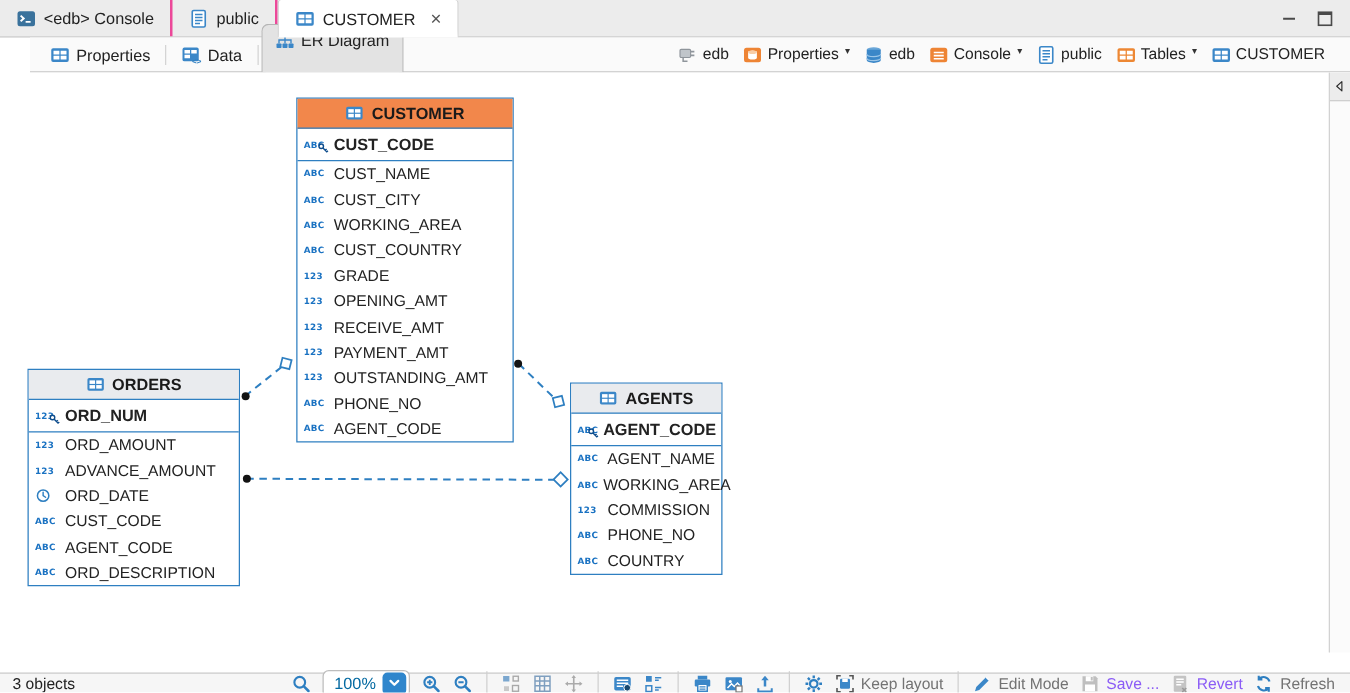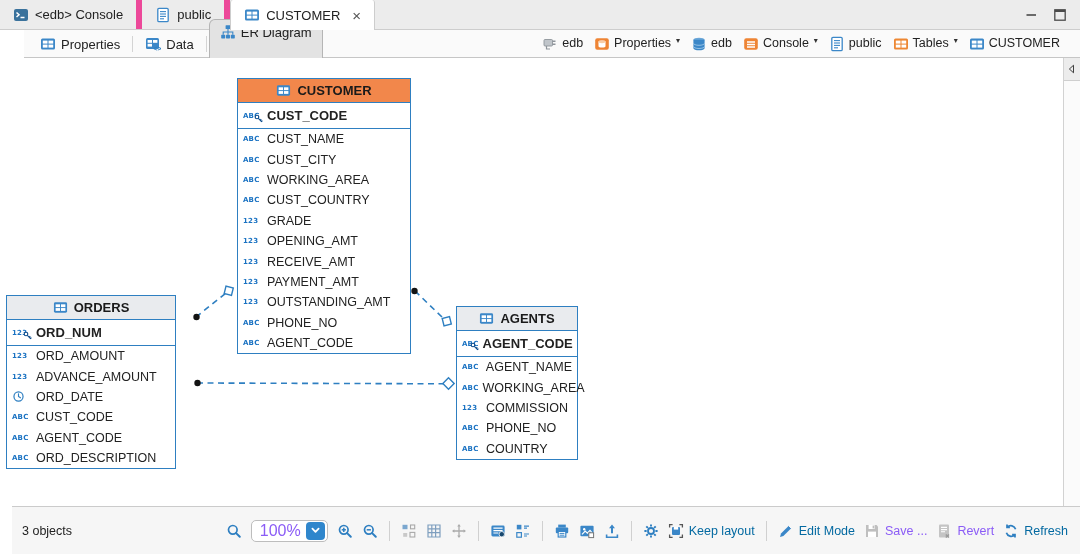--- a/index.html
+++ b/index.html
@@ -11,21 +11,21 @@
   .icon { display:inline-flex; width:16px; height:16px; flex:0 0 auto; }
   .icon svg { width:100%; height:100%; }
 
   
   .tabbar {
     height:30px; background:#ececec; border-bottom:1px solid #cdcdcd;
     display:flex; align-items:stretch; position:relative;
   }
   .etab {
     display:flex; align-items:center; gap:6px; padding:0 13px; font-size:13px;
-    border-right:6px solid #ec4899; cursor:default; position:relative;
+    border-right:2px solid #ec4899; cursor:default; position:relative;
   }
   .etab.active {
     background:#fff; border-left:1px solid #cdcdcd; border-right:1px solid #cdcdcd;
     margin-bottom:-1px; border-top-left-radius:3px; border-top-right-radius:3px; z-index:2;
   }
   .closex { margin-left:6px; font-size:15px; color:#555; line-height:1; cursor:pointer; }
   .wincontrols { position:absolute; right:12px; top:7px; display:flex; gap:12px; }
   .wbtn { width:16px; height:16px; display:inline-flex; cursor:pointer; }
 
   
@@ -85,40 +85,40 @@
     border-left:1px solid #d2d2d2; background:#fbfbfb;
   }
   .palette-btn {
     height:23px; border-bottom:1px solid #cfcfcf; background:#ececec;
     display:flex; align-items:center; justify-content:center; cursor:pointer;
   }
   .palette-btn .icon { width:12px; height:12px; }
 
   
   .statusbar {
-    position:absolute; left:12px; right:0; bottom:0; height:48px;
+    position:absolute; left:0; right:0; bottom:0; height:16px;
     background:#f6f6f6; border-top:1px solid #cbcbcb;
     display:flex; align-items:center; padding:0 10px; font-size:12.5px;
   }
   .sb-right { margin-left:auto; display:flex; align-items:center; gap:9px; padding-right:2px; }
   .sbtn { cursor:pointer; }
   .vsep { width:1px; height:20px; background:#d0d0d0; margin:0 2px; }
   .zoombox {
     display:inline-flex; align-items:center; background:#fff; border:1px solid #bdbdbd;
     border-radius:5px; padding:1px 2px 1px 8px; gap:5px; cursor:pointer;
   }
-  .zval { font-size:16px; color:#8b5cf6; }
+  .zval { font-size:13px; color:#0369a1; }
   .zchev {
     width:19px; height:18px; background:#2f86cc; border-radius:4px;
     display:inline-flex; align-items:center; justify-content:center;
   }
   .zchev .icon { width:13px; height:13px; }
   .sb-btn {
     display:inline-flex; align-items:center; gap:5px; background:none; border:none;
-    font:inherit; color:#0369a1; padding:0; cursor:pointer; white-space:nowrap;
+    font:inherit; color:#737373; padding:0; cursor:pointer; white-space:nowrap;
   }
   .sb-btn.disabled { color:#8b5cf6; cursor:default; }
 </style>
 </head>
 <body>
 
 <div class="tabbar">
   <div style="display:flex;" id="editor-tabs">
       <div class="etab">
         <span class="icon">
@@ -407,21 +407,21 @@
         </span>
         <span>PHONE_NO</span>
       </div>
       <div class="entity-row">
         <span class="colicon">
           <span class="tchar">ABC</span>
         </span>
         <span>AGENT_CODE</span>
       </div>
     </div>
-    <div class="entity" style="left: 6px; top: 237px; width: 170px;">
+    <div class="entity" style="left: 22px; top: 237px; width: 170px;">
       <div class="entity-header" style="background: rgb(233, 235, 238);">
         <span class="icon">
           <svg viewBox="0 0 16 16">
             <rect x="1" y="2.5" width="14" height="11" rx="1.5" fill="#3b87c8"></rect>
             <rect x="2.8" y="4.6" width="4.7" height="3" fill="#fff"></rect>
             <rect x="8.5" y="4.6" width="4.7" height="3" fill="#fff"></rect>
             <rect x="2.8" y="8.6" width="4.7" height="3" fill="#fff"></rect>
             <rect x="8.5" y="8.6" width="4.7" height="3" fill="#fff"></rect>
           </svg>
         </span>

